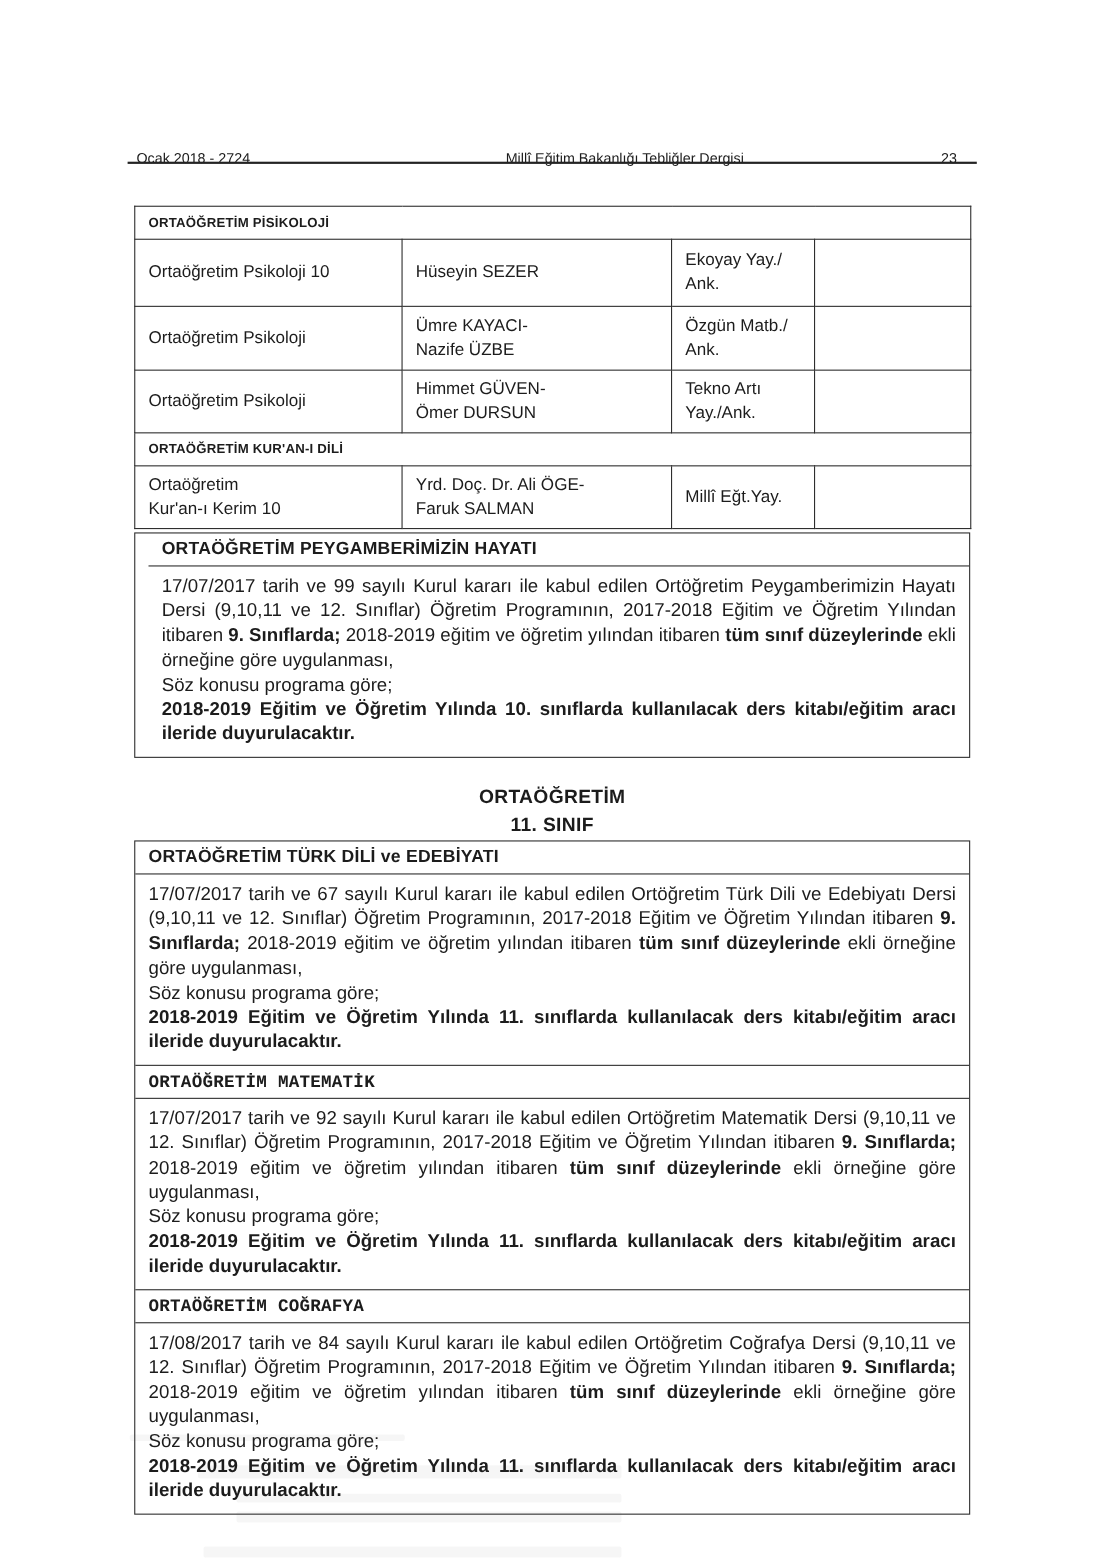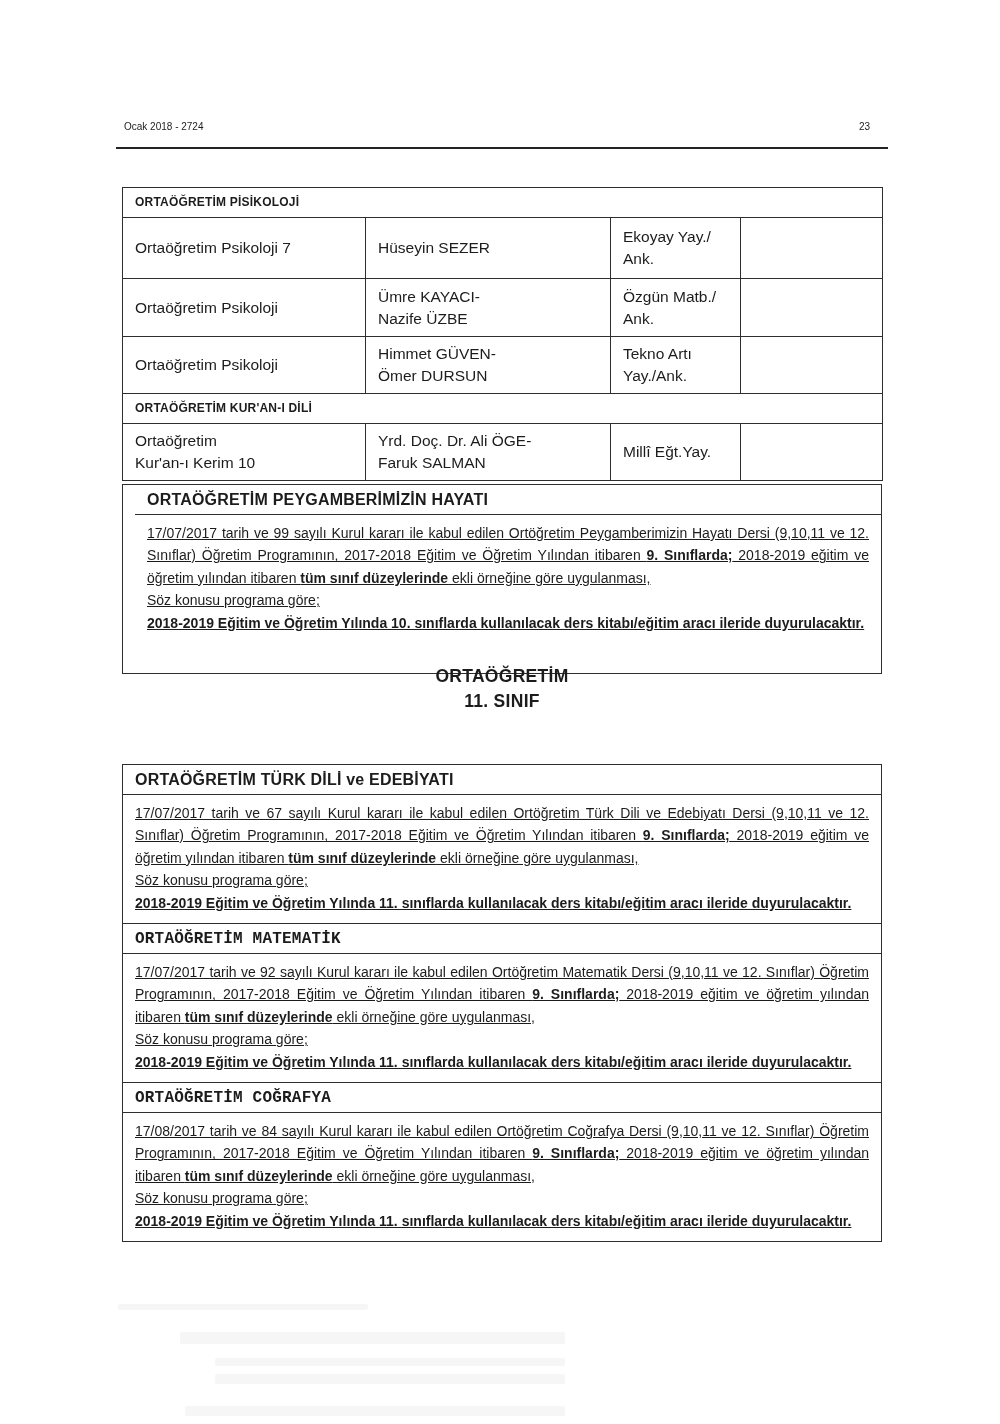--- a/index.html
+++ b/index.html
@@ -13,23 +13,23 @@
     color: #1c1c1c;
     overflow: hidden;
     margin: 0 auto;
   }
 
   
   .runhead {
     position: absolute;
     left: 122px;
     width: 760px;
-    top: 121px;
+    top: 136px;
     height: 24px;
-    font-size: 10px;
+    font-size: 13px;
   }
   .runhead .left { position: absolute; left: 2px; top: 0; }
   .runhead .center { position: absolute; left: 0; width: 100%; text-align: center; top: 0; transform: translateX(66px); }
   .runhead .right { position: absolute; right: 12px; top: 0; }
   .runrule {
     position: absolute;
     left: 116px;
     width: 772px;
     top: 147px;
     height: 2px;
@@ -74,71 +74,71 @@
   }
   .noticebox .ntitle {
     font-weight: bold;
     font-size: 16px;
     padding: 6px 12px 5px 12px;
     border-bottom: 1.6px solid #2e2e2e;
     letter-spacing: .2px;
   }
   .noticebox .nsec + .nsec .ntitle { border-top: 1.6px solid #2e2e2e; font-family: Liberation Mono, monospace; }
   .noticebox .nbody {
-    font-size: 14px;
+    font-size: 17px;
     line-height: 22.4px;
     padding: 7px 12px 9px 12px;
     text-align: justify;
-    text-decoration: underline;
   }
   .noticebox .nbody b { font-weight: bold; }
   #notice-peygamber { top: 484px; padding-left: 12px; }
   #notice-stack { top: 764px; }
   #notice-peygamber .nbody { min-height: 158px; }
 
   
   .midhead {
     position: absolute;
     left: 122px;
     width: 760px;
-    top: 664px;
+    top: 712px;
     text-align: center;
     font-weight: bold;
     font-size: 17.5px;
     line-height: 25px;
     letter-spacing: .3px;
   }
 
   
   .bleed { position: absolute; background: #4a4a4a; border-radius: 2px; opacity: 0.05; }
 </style>
 </head>
 <body>
 
 <div class="page">
 
   <div class="runhead">
     <span class="left">Ocak 2018 - 2724</span>
+    <span class="center">Millî Eğitim Bakanlığı Tebliğler Dergisi</span>
     <span class="right">23</span>
   </div>
   <div class="runrule"></div>
 
   <table class="booktable">
     <colgroup>
       <col style="width:243px">
         <col style="width:245px">
         <col style="width:130px">
         <col style="width:142px">
     </colgroup>
     <tbody>
         <tr>
       <td class="sec" colspan="4">ORTAÖĞRETİM PİSİKOLOJİ</td>
     </tr>
     <tr class="r1">
-      <td>Ortaöğretim Psikoloji 7</td>
+      <td>Ortaöğretim Psikoloji 10</td>
       <td>Hüseyin SEZER</td>
       <td>Ekoyay Yay./
 Ank.</td>
       <td></td>
     </tr>
     <tr class="r2">
       <td>Ortaöğretim Psikoloji</td>
       <td>Ümre KAYACI-
 Nazife ÜZBE</td>
       <td>Özgün Matb./

